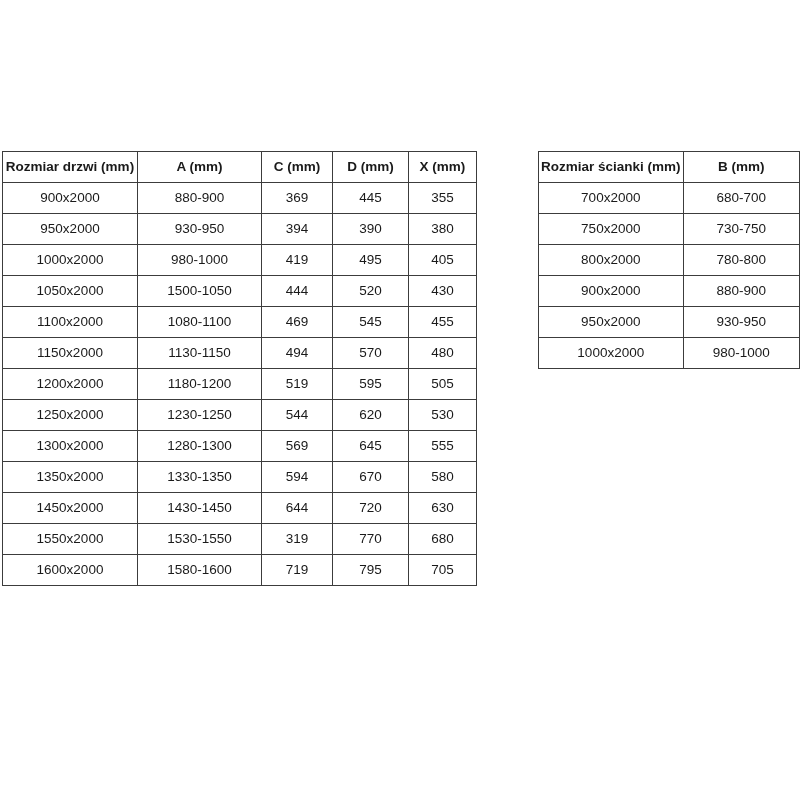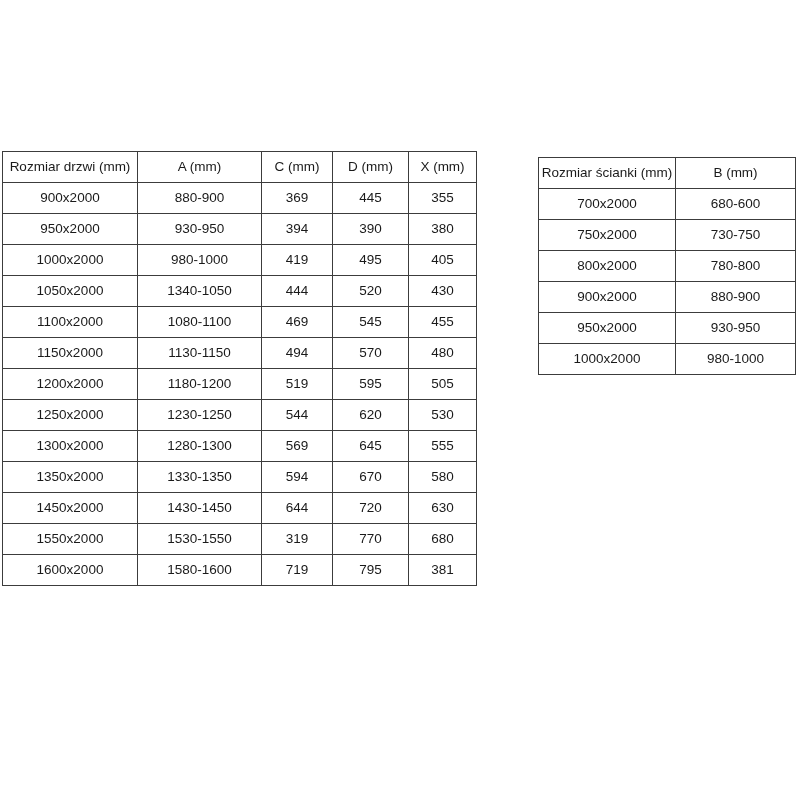--- a/index.html
+++ b/index.html
@@ -33,24 +33,24 @@
     padding:0 2px;
     text-align:center;
     vertical-align:middle;
     font-size:13.5px;
     line-height:1;
     white-space:nowrap;
     overflow:hidden;
     color:var(--text-color);
   }
   table.spec th{
-    font-weight:normal;
+    font-weight:bold;
   }
   #left-table{ left:2px;  top:151px; }
-  #right-table{ left:538px; top:157px; }
+  #right-table{ left:538px; top:151px; }
 
   #left-table col.c1{ width:135px; }
   #left-table col.c2{ width:124px; }
   #left-table col.c3{ width:71px; }
   #left-table col.c4{ width:76px; }
   #left-table col.c5{ width:68px; }
 
   #right-table col.c1{ width:137px; }
   #right-table col.c2{ width:120px; }
 </style>
@@ -93,21 +93,21 @@
         </tr>
         <tr>
           <td>1000x2000</td>
           <td>980-1000</td>
           <td>419</td>
           <td>495</td>
           <td>405</td>
         </tr>
         <tr>
           <td>1050x2000</td>
-          <td>1340-1050</td>
+          <td>1500-1050</td>
           <td>444</td>
           <td>520</td>
           <td>430</td>
         </tr>
         <tr>
           <td>1100x2000</td>
           <td>1080-1100</td>
           <td>469</td>
           <td>545</td>
           <td>455</td>
@@ -159,40 +159,40 @@
           <td>1530-1550</td>
           <td>319</td>
           <td>770</td>
           <td>680</td>
         </tr>
         <tr>
           <td>1600x2000</td>
           <td>1580-1600</td>
           <td>719</td>
           <td>795</td>
-          <td>381</td>
+          <td>705</td>
         </tr>
       </tbody>
   </table>
 
   <table class="spec" id="right-table">
     <colgroup>
       <col class="c1">
         <col class="c2">
     </colgroup>
     <thead>
       <tr>
           <th>Rozmiar ścianki (mm)</th>
           <th>B (mm)</th>
         </tr>
     </thead>
     <tbody>
         <tr>
           <td>700x2000</td>
-          <td>680-600</td>
+          <td>680-700</td>
         </tr>
         <tr>
           <td>750x2000</td>
           <td>730-750</td>
         </tr>
         <tr>
           <td>800x2000</td>
           <td>780-800</td>
         </tr>
         <tr>

